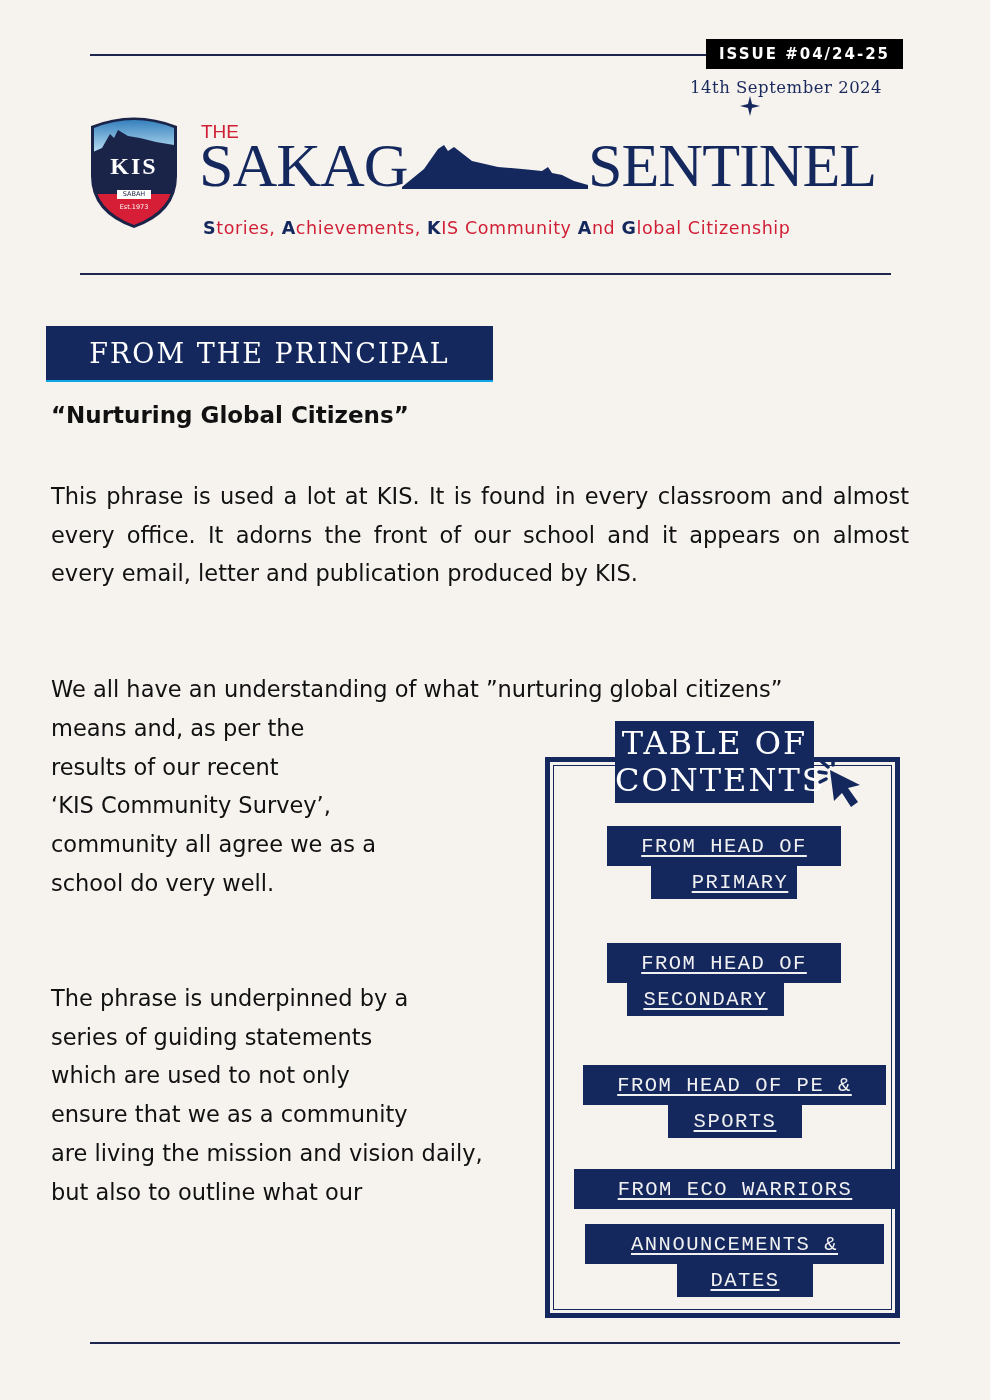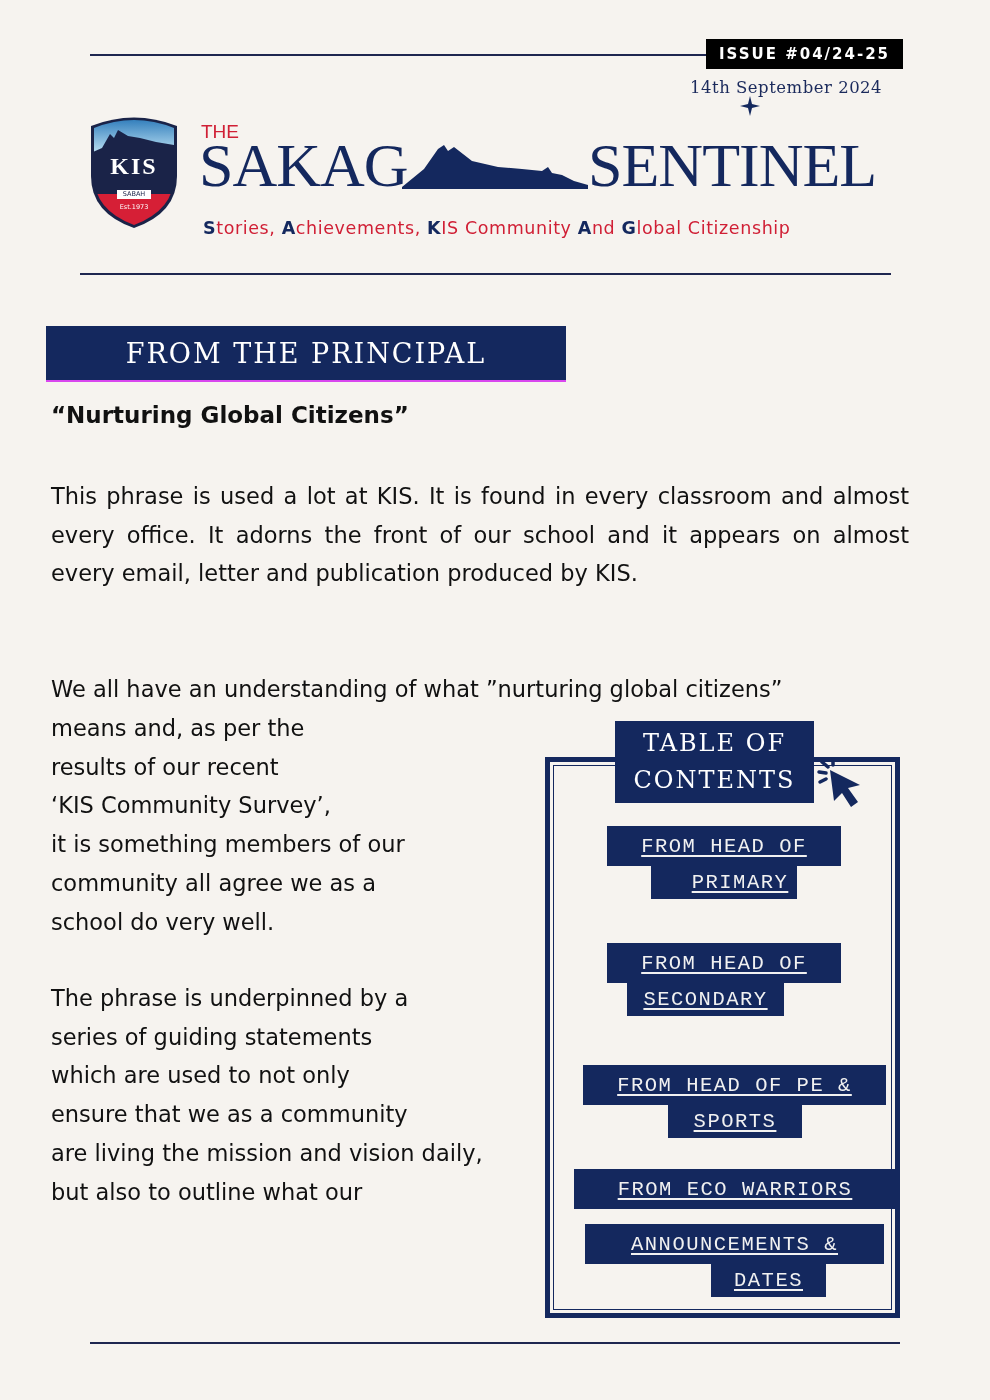--- a/index.html
+++ b/index.html
@@ -40,24 +40,24 @@
   .mountain { left: 402px; top: 141px; width: 186px; height: 48px; }
 
   .tagline {
     left: 203px; top: 208px; font-family: "DejaVu Sans", sans-serif;
     font-size: 17.5px; color: #d01f35; letter-spacing: 0.6px; white-space: nowrap; margin-top: 10px;
   }
   .tagline .cap { color: #14285e; font-weight: bold; }
 
   
   .section-head {
-    left: 46px; top: 326px; width: 520px; height: 56px; background: #14285e;
+    left: 46px; top: 326px; width: 447px; height: 56px; background: #14285e;
     color: #fff; font-family: "DejaVu Serif", serif; font-size: 27px;
     letter-spacing: 2px; display: flex; align-items: center; justify-content: center;
-    border-bottom: 2px solid #d946ef;
+    border-bottom: 2px solid #0ea5e9;
   }
   .quote-title {
     left: 51px; top: 402px; font-family: "DejaVu Sans", sans-serif;
     font-weight: bold; font-size: 23px; color: #111;
   }
 
   .body-text {
     font-family: "DejaVu Sans", sans-serif; font-size: 22.5px; line-height: 38.7px; color: #111;
   }
   .para1 { left: 51px; top: 477px; width: 858px; text-align: justify; text-align-last: left; }
@@ -70,21 +70,21 @@
   .toc-frame {
     left: 545px; top: 757px; width: 355px; height: 561px;
     border: 5px solid #14285e;
   }
   .toc-frame::after {
     content: ""; position: absolute; left: 3px; top: 3px; right: 3px; bottom: 3px;
     border: 1px solid #14285e;
   }
   .toc-title {
     left: 615px; top: 721px; width: 199px; height: 82px; background: #14285e;
-    color: #fff; font-family: "DejaVu Serif", serif; font-size: 24px; letter-spacing: 2px;
+    color: #fff; font-family: "DejaVu Serif", serif; font-size: 32px; letter-spacing: 2px;
     line-height: 37px; text-align: center; padding-top: 4px;
   }
   .cursor-icon { left: 816px; top: 758px; width: 50px; height: 52px; }
 
   .toc-item { position: absolute; }
   .toc-line {
     position: absolute; background: #14285e; color: #f1f1f1;
     font-family: Liberation Mono, monospace; font-size: 20.5px; letter-spacing: 1.5px;
     text-decoration: underline; text-decoration-thickness: 1.5px; text-underline-offset: 3px;
     display: flex; align-items: center; justify-content: center; white-space: nowrap;
@@ -138,21 +138,20 @@
 
 <div class="abs section-head">FROM THE PRINCIPAL</div>
 <div class="abs quote-title">“Nurturing Global Citizens”</div>
 
 <div class="abs body-text para1">This phrase is used a lot at KIS. It is found in every classroom and almost every office. It adorns the front of our school and it appears on almost every email, letter and publication produced by KIS.</div>
 <div class="abs body-text para2-first">We all have an understanding of what ”nurturing global citizens”</div>
 <div class="abs body-text para-lines">
   <div>means and, as per the</div>
   <div>results of our recent</div>
   <div>‘KIS Community Survey’,</div>
-  <div>it is something members of our</div>
   <div>community all agree we as a</div>
   <div>school do very well.</div>
 </div>
 <div class="abs body-text para3">
   <div>The phrase is underpinned by a</div>
   <div>series of guiding statements</div>
   <div>which are used to not only</div>
   <div>ensure that we as a community</div>
   <div>are living the mission and vision daily,</div>
   <div>but also to outline what our</div>
@@ -187,14 +186,14 @@
   <div class="toc-line" style="left:583px; top:1065px; width:303px; height:40px;">FROM HEAD OF PE &amp;</div>
   <div class="toc-line" style="left:668px; top:1105px; width:134px; height:33px;">SPORTS</div>
 </div>
 
 <div class="toc-item">
   <div class="toc-line" style="left:574px; top:1169px; width:322px; height:40px;">FROM ECO WARRIORS</div>
 </div>
 
 <div class="toc-item">
   <div class="toc-line" style="left:585px; top:1224px; width:299px; height:40px;">ANNOUNCEMENTS &amp;</div>
-  <div class="toc-line" style="left:677px; top:1264px; width:115px; height:33px;margin-left:34px;">DATES</div>
+  <div class="toc-line" style="left:677px; top:1264px; width:136px; height:33px;">DATES</div>
 </div>
 
 </body></html>

